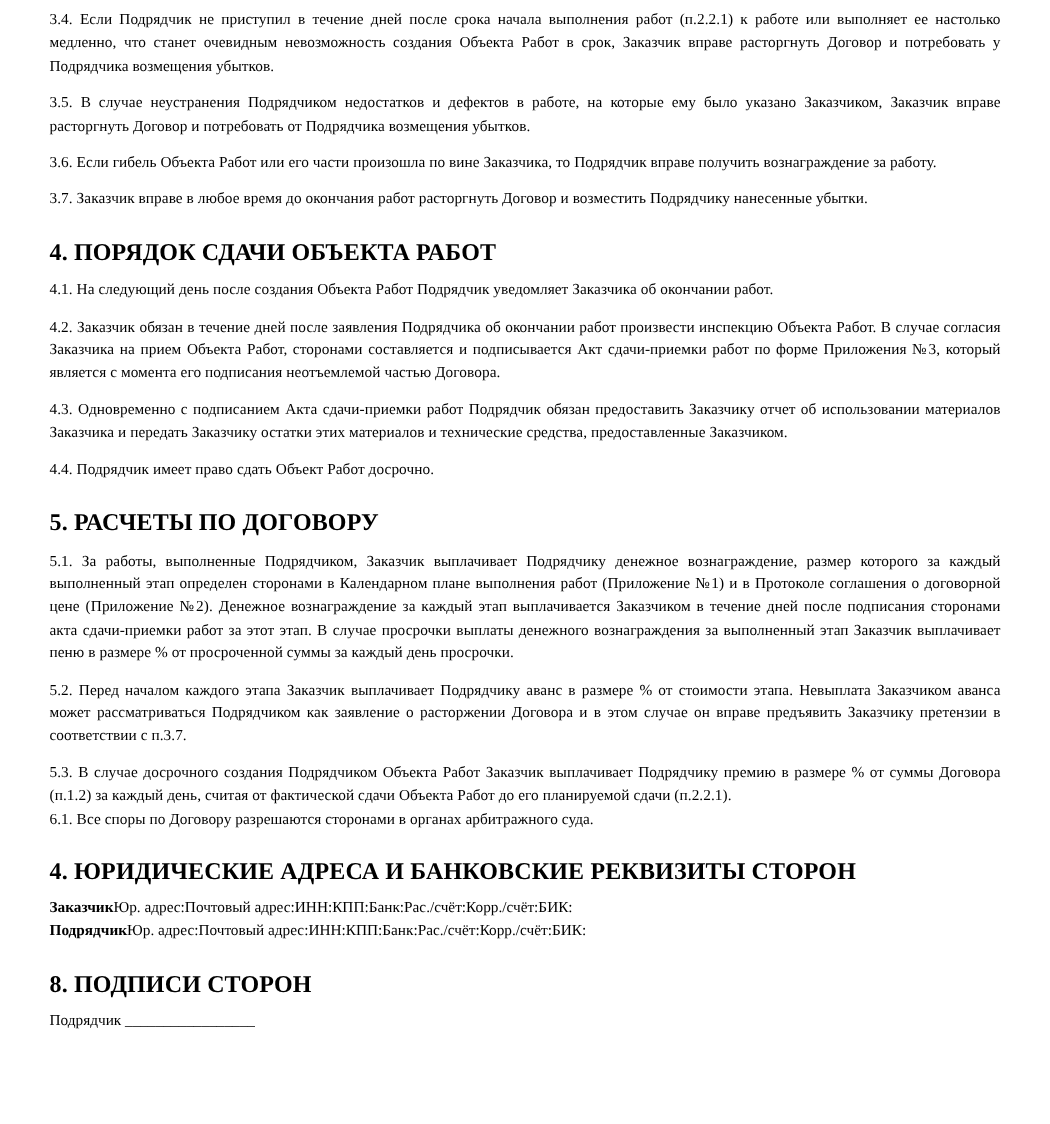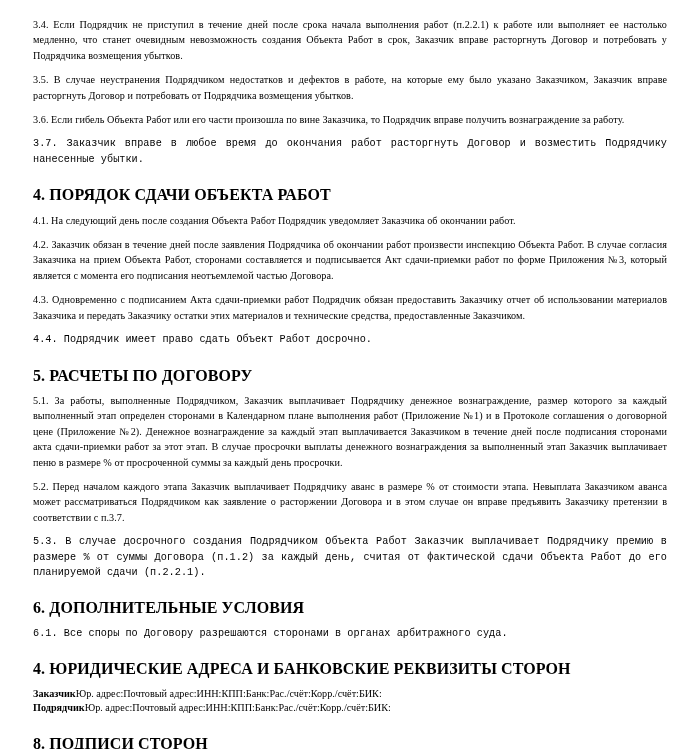--- a/index.html
+++ b/index.html
@@ -21,21 +21,20 @@
   }
   .para {
     font-size: 10.2px;
     line-height: 15.4px;
     text-align: justify;
     margin: 0 0 9px 0;
     letter-spacing: 0.05px;
   }
   .para:last-child {
     margin-bottom: 0;
-    font-family: Liberation Mono, monospace;
   }
   .heading {
     font-size: 16px;
     font-weight: bold;
     line-height: 15.4px;
     margin: 20px 0 10px 0;
     text-align: left;
     letter-spacing: 0.1px;
   }
   .reqs {
@@ -50,21 +49,21 @@
   .sigs {
     font-size: 10.2px;
     line-height: 14.6px;
     margin: 0;
     text-align: left;
   }
   .sig-line {
     white-space: pre;
   }
   .first-block {
-    padding-top: 17px;
+    padding-top: 6px;
   }
 </style>
 </head>
 <body>
 
 <div id="doc">
 
   <div class="first-block">
     <p class="para">3.4. Если Подрядчик не приступил в течение дней после срока начала выполнения работ (п.2.2.1) к работе или выполняет ее настолько медленно, что станет очевидным невозможность создания Объекта Работ в срок, Заказчик вправе расторгнуть Договор и потребовать у Подрядчика возмещения убытков.</p>
     <p class="para">3.5. В случае неустранения Подрядчиком недостатков и дефектов в работе, на которые ему было указано Заказчиком, Заказчик вправе расторгнуть Договор и потребовать от Подрядчика возмещения убытков.</p>
@@ -81,21 +80,20 @@
   </div>
 
   <div>
     <h2 class="heading">5. РАСЧЕТЫ ПО ДОГОВОРУ</h2>
     <p class="para">5.1. За работы, выполненные Подрядчиком, Заказчик выплачивает Подрядчику денежное вознаграждение, размер которого за каждый выполненный этап определен сторонами в Календарном плане выполнения работ (Приложение №1) и в Протоколе соглашения о договорной цене (Приложение №2). Денежное вознаграждение за каждый этап выплачивается Заказчиком в течение дней после подписания сторонами акта сдачи-приемки работ за этот этап. В случае просрочки выплаты денежного вознаграждения за выполненный этап Заказчик выплачивает пеню в размере % от просроченной суммы за каждый день просрочки.</p>
     <p class="para">5.2. Перед началом каждого этапа Заказчик выплачивает Подрядчику аванс в размере % от стоимости этапа. Невыплата Заказчиком аванса может рассматриваться Подрядчиком как заявление о расторжении Договора и в этом случае он вправе предъявить Заказчику претензии в соответствии с п.3.7.</p>
     <p class="para">5.3. В случае досрочного создания Подрядчиком Объекта Работ Заказчик выплачивает Подрядчику премию в размере % от суммы Договора (п.1.2) за каждый день, считая от фактической сдачи Объекта Работ до его планируемой сдачи (п.2.2.1).</p>
   </div>
 
   <div>
-    <h2 class="heading">6. ДОПОЛНИТЕЛЬНЫЕ УСЛОВИЯ</h2>
     <p class="para">6.1. Все споры по Договору разрешаются сторонами в органах арбитражного суда.</p>
   </div>
 
   <div>
     <h2 class="heading">4. ЮРИДИЧЕСКИЕ АДРЕСА И БАНКОВСКИЕ РЕКВИЗИТЫ СТОРОН</h2>
     <p class="reqs"><span class="party">Заказчик</span><span>Юр. адрес:Почтовый адрес:ИНН:КПП:Банк:Рас./счёт:Корр./счёт:БИК:</span></p>
     <p class="reqs"><span class="party">Подрядчик</span><span>Юр. адрес:Почтовый адрес:ИНН:КПП:Банк:Рас./счёт:Корр./счёт:БИК:</span></p>
   </div>
 
   <div>

